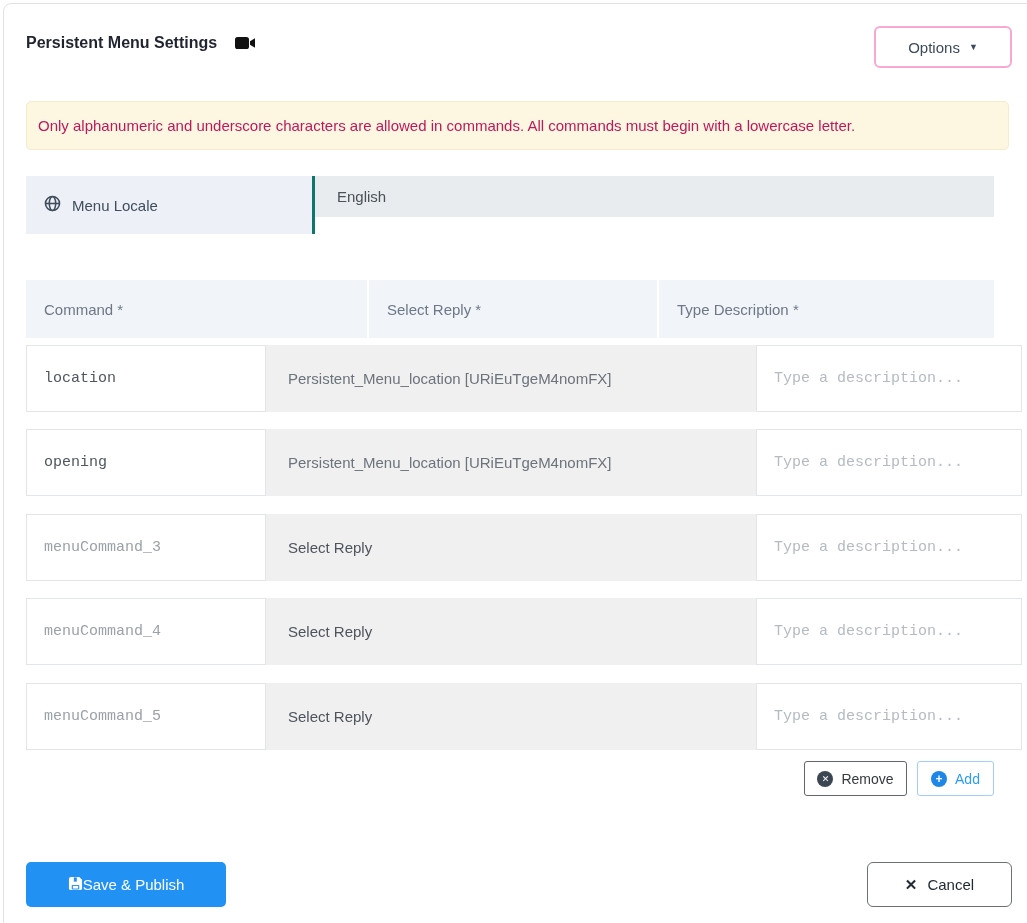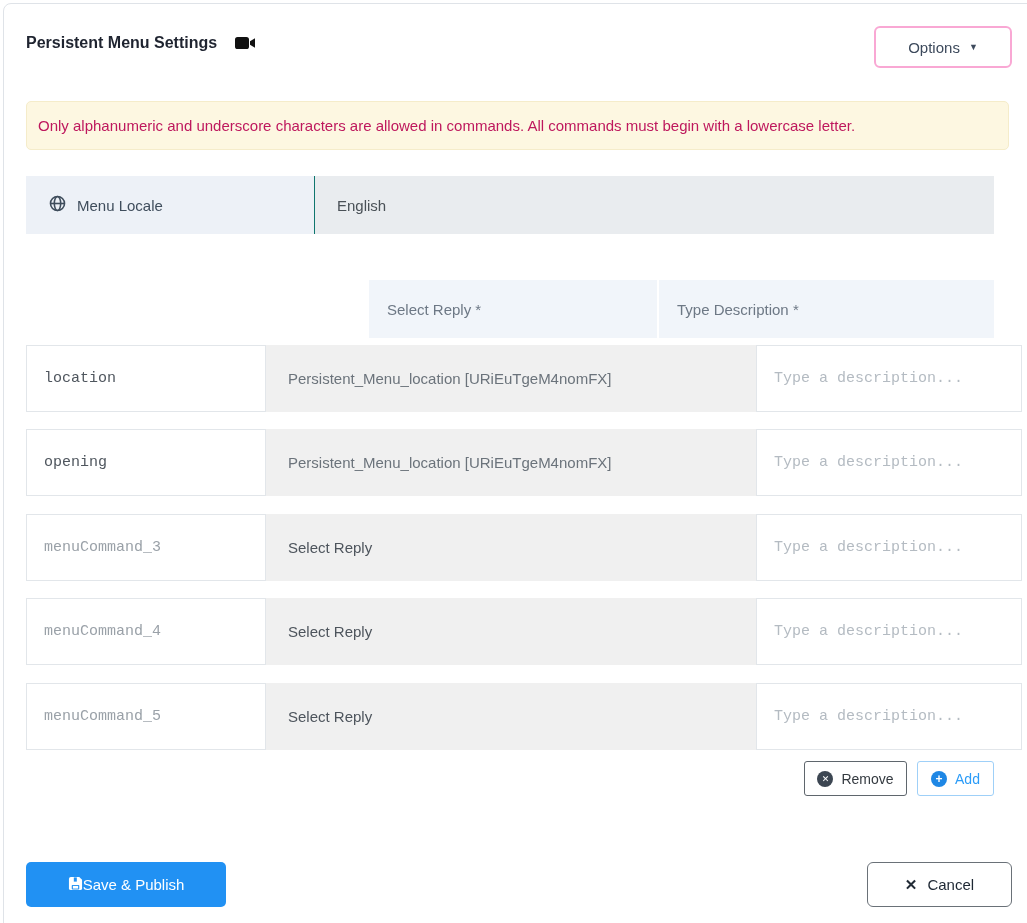--- a/index.html
+++ b/index.html
@@ -38,27 +38,27 @@
     position: absolute; left: 22px; top: 97px;
     width: 983px; height: 49px;
     background: #fdf7e1; border: 1px solid #f5ecca; border-radius: 5px;
     display: flex; align-items: center; padding-left: 11px;
     font-size: 15px; color: #be185d; white-space: nowrap;
   }
   
   .locale-label {
     position: absolute; left: 22px; top: 172px;
     width: 289px; height: 58px;
-    background: #edf1f7; border-right: 1px solid #0f766e;
-    display: flex; align-items: center; gap: 11px; padding-left: 23px;
+    background: #edf1f7; border-right: 3px solid #0f766e;
+    display: flex; align-items: center; gap: 11px; padding-left: 18px;
     font-size: 15px; color: #3f4d5c;
   }
   .locale-value {
     position: absolute; left: 311px; top: 172px;
-    width: 679px; height: 58px;
+    width: 679px; height: 41px;
     background: #e9ecef;
     display: flex; align-items: center; padding-left: 22px;
     font-size: 15px; color: #4a5157;
   }
   
   .th {
     position: absolute; top: 276px; height: 58px;
     background: #f1f5fa;
     display: flex; align-items: center; padding-left: 18px;
     font-size: 15px; color: #6d7885;
@@ -154,20 +154,21 @@
         <ellipse cx="8" cy="8" rx="3" ry="6.6"></ellipse>
         <line x1="1.4" y1="8" x2="14.6" y2="8"></line>
       </svg>
     </span>
     <span>Menu Locale</span>
   </div>
   <div class="locale-value">
     <span>English</span>
   </div>
 
+  <div class="th th1">Command *</div>
   <div class="th th2">Select Reply *</div>
   <div class="th th3">Type Description *</div>
 
   <div class="row r0">
     <input class="cell-cmd" type="text" value="location" style="">
     <div class="cell-reply reply-selected">
       <span>Persistent_Menu_location [URiEuTgeM4nomFX]</span>
     </div>
     <input class="cell-desc" type="text" placeholder="Type a description..." style="">
   </div>

